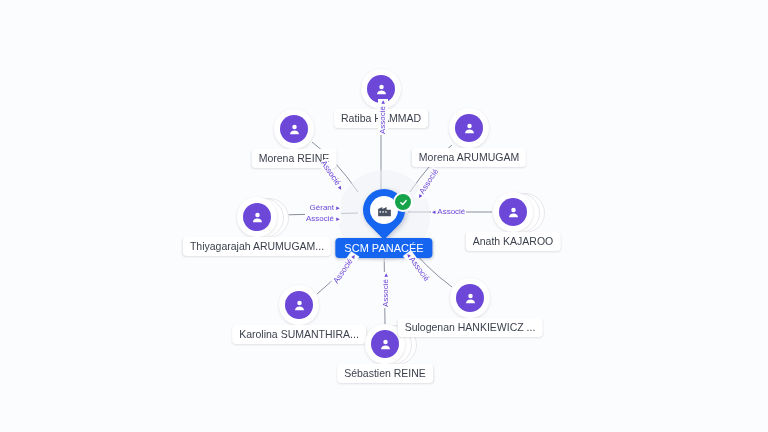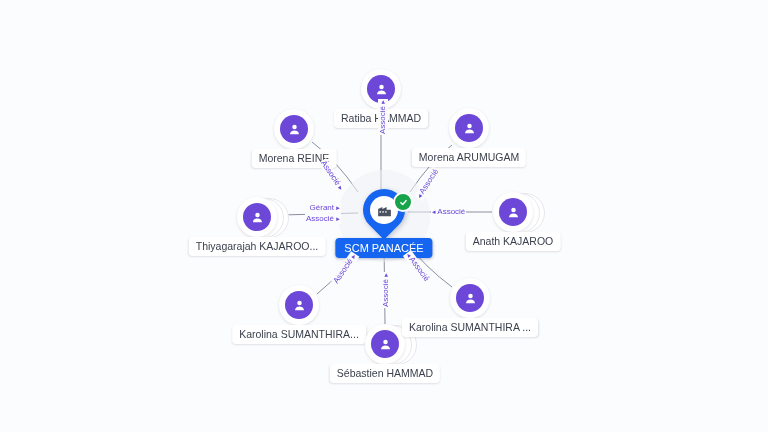--- a/index.html
+++ b/index.html
@@ -228,21 +228,21 @@
   <div class="person" style="left:257px; top:217px;">
     <div class="stack s3"></div>
     <div class="stack s2"></div>
     <div class="disc"></div>
     <div class="avatar">
       <svg width="15" height="15" viewBox="0 0 24 24" fill="#ffffff">
         <circle cx="12" cy="8" r="3.6"></circle>
         <path d="M4.8 19.5c0-3.7 3.2-6 7.2-6s7.2 2.3 7.2 6z"></path>
       </svg>
     </div>
-    <div class="name">Thiyagarajah KAJAROO...</div>
+    <div class="name">Thiyagarajah ARUMUGAM...</div>
   </div>
 
   <div class="person" style="left:299px; top:305px;">
     <div class="disc"></div>
     <div class="avatar">
       <svg width="15" height="15" viewBox="0 0 24 24" fill="#ffffff">
         <circle cx="12" cy="8" r="3.6"></circle>
         <path d="M4.8 19.5c0-3.7 3.2-6 7.2-6s7.2 2.3 7.2 6z"></path>
       </svg>
     </div>
@@ -252,32 +252,32 @@
   <div class="person" style="left:385px; top:344px;">
     <div class="stack s3"></div>
     <div class="stack s2"></div>
     <div class="disc"></div>
     <div class="avatar">
       <svg width="15" height="15" viewBox="0 0 24 24" fill="#ffffff">
         <circle cx="12" cy="8" r="3.6"></circle>
         <path d="M4.8 19.5c0-3.7 3.2-6 7.2-6s7.2 2.3 7.2 6z"></path>
       </svg>
     </div>
-    <div class="name">Sébastien HAMMAD</div>
+    <div class="name">Sébastien REINE</div>
   </div>
 
   <div class="person" style="left:470px; top:298px;">
     <div class="disc"></div>
     <div class="avatar">
       <svg width="15" height="15" viewBox="0 0 24 24" fill="#ffffff">
         <circle cx="12" cy="8" r="3.6"></circle>
         <path d="M4.8 19.5c0-3.7 3.2-6 7.2-6s7.2 2.3 7.2 6z"></path>
       </svg>
     </div>
-    <div class="name">Karolina SUMANTHIRA ...</div>
+    <div class="name">Sulogenan HANKIEWICZ ...</div>
   </div>
 
   <div id="company" style="left:384px; top:216px;">
     <div class="pin">
       <div class="pin-inner">
         <svg width="17" height="17" viewBox="0 0 24 24" fill="#4a5160">
           <path d="M3 20V10l6-3v3l6-3v4h6v9z"></path>
           <rect x="5" y="13" width="2" height="2" fill="#ffffff"></rect>
           <rect x="9" y="13" width="2" height="2" fill="#ffffff"></rect>
           <rect x="13" y="13" width="2" height="2" fill="#ffffff"></rect>

